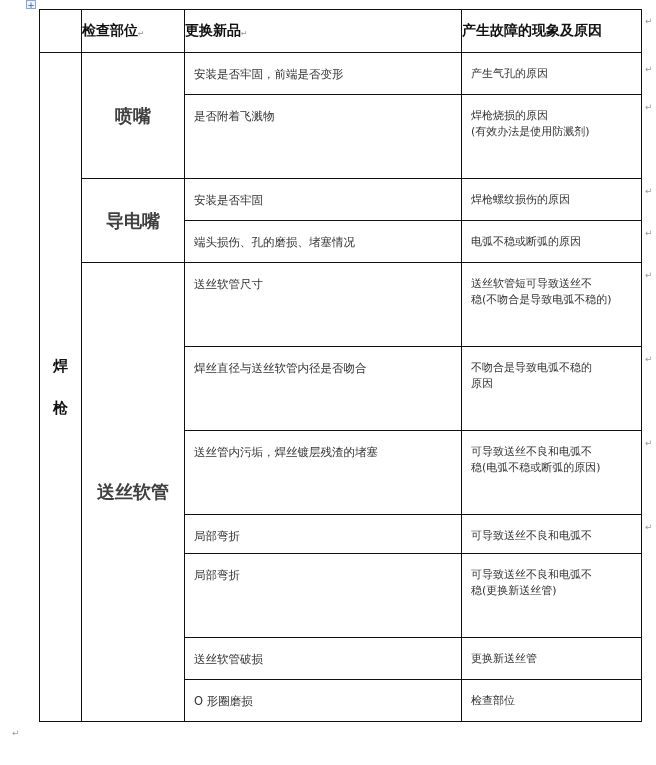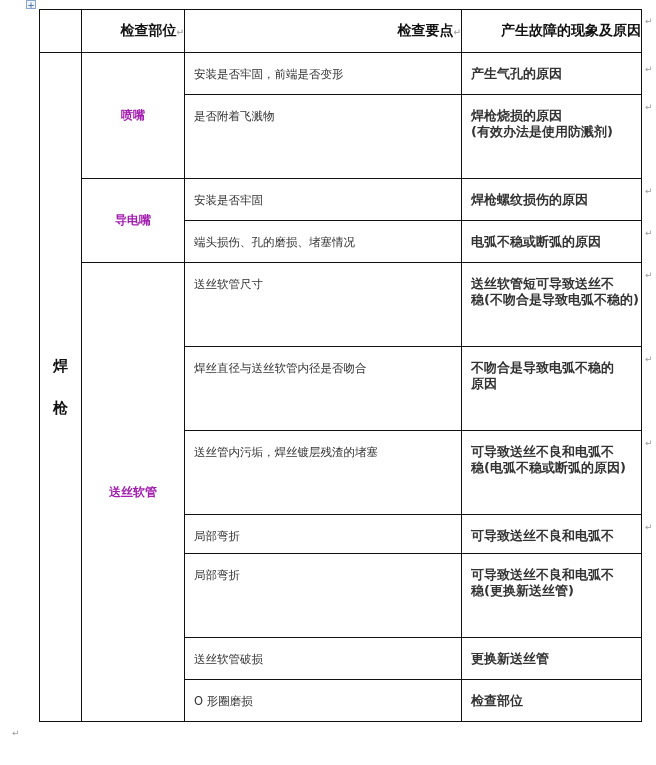--- a/index.html
+++ b/index.html
@@ -3,28 +3,28 @@
 <meta charset="utf-8">
 <style>
   html, body { margin: 0; padding: 0; background: #ffffff; }
   body { width: 656px; height: 765px; position: relative; overflow: hidden;
          font-family: "DejaVu Sans", "Liberation Sans", sans-serif; color: #222; }
   .anchor { position: absolute; left: 26px; top: 0px; width: 10px; height: 9px;
             border: 1px solid #8aa6cf; background: #eef3fb; font-size: 9px; line-height: 8px;
             text-align: center; color: #3b5e9a; box-sizing: border-box; }
   table { position: absolute; left: 39px; top: 9px; border-collapse: collapse; table-layout: fixed; }
   td, th { border: 1px solid #111; padding: 0; vertical-align: middle; box-sizing: border-box; }
-  th { font-weight: bold; font-size: 14px; height: 43px; text-align: right; color: #111; }
+  th { font-weight: bold; font-size: 14px; height: 43px; text-align: left; color: #111; font-family: Liberation Mono, monospace; }
   .c1 { width: 42px; } .c2 { width: 103px; } .c3 { width: 277px; } .c4 { width: 180px; }
   .sys { text-align: center; font-weight: bold; font-size: 15px; line-height: 42px; color: #111; }
   .sys span { display: block; }
-  .part { text-align: center; font-weight: bold; font-size: 12px; color: #a21caf; }
+  .part { text-align: center; font-weight: bold; font-size: 18px; color: #404040; }
   .pt { font-size: 11.5px; padding-left: 9px; vertical-align: top; color: #333; margin-left: 28px; }
   .pt .t { display: block; padding-top: 13px; line-height: 16px; }
-  .rs { font-size: 13px; padding-left: 9px; vertical-align: top; color: #333; font-weight: bold; }
+  .rs { font-size: 11px; padding-left: 9px; vertical-align: top; color: #333; }
   .rs .t { display: block; padding-top: 13px; line-height: 16px; }
   .rs .t2 { display: block; line-height: 42px; margin-top: -13px; }
   .r42 { height: 42px; } .r84 { height: 84px; } .r39 { height: 39px; }
   .mark { position: absolute; font-size: 9px; color: #999; }
   .pm { color: #aaa; font-size: 9px; }
 </style>
 </head>
 <body>
 
 <div class="anchor">+</div>
@@ -33,21 +33,21 @@
   <colgroup>
       <col class="c1">
       <col class="c2">
       <col class="c3">
       <col class="c4">
     </colgroup>
   <tbody>
       <tr>
     <th></th>
     <th><span>检查部位</span><span class="pm">↵</span></th>
-    <th><span>检查要点</span><span class="pm">↵</span></th>
+    <th><span>更换新品</span><span class="pm">↵</span></th>
     <th><span>产生故障的现象及原因</span></th>
   </tr>
 
   <tr class="r42">
     <td class="sys" rowspan="11">
       <span>焊</span>
           <span>枪</span>
     </td>
     <td class="part" rowspan="2">喷嘴</td>
     <td class="pt">

